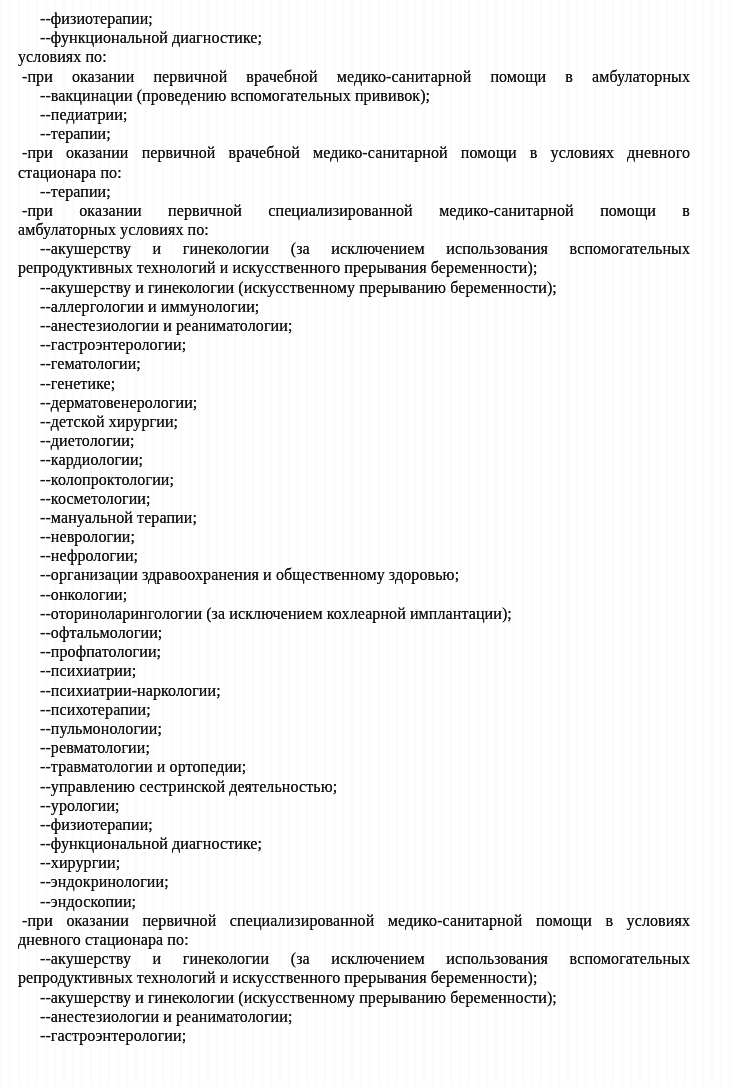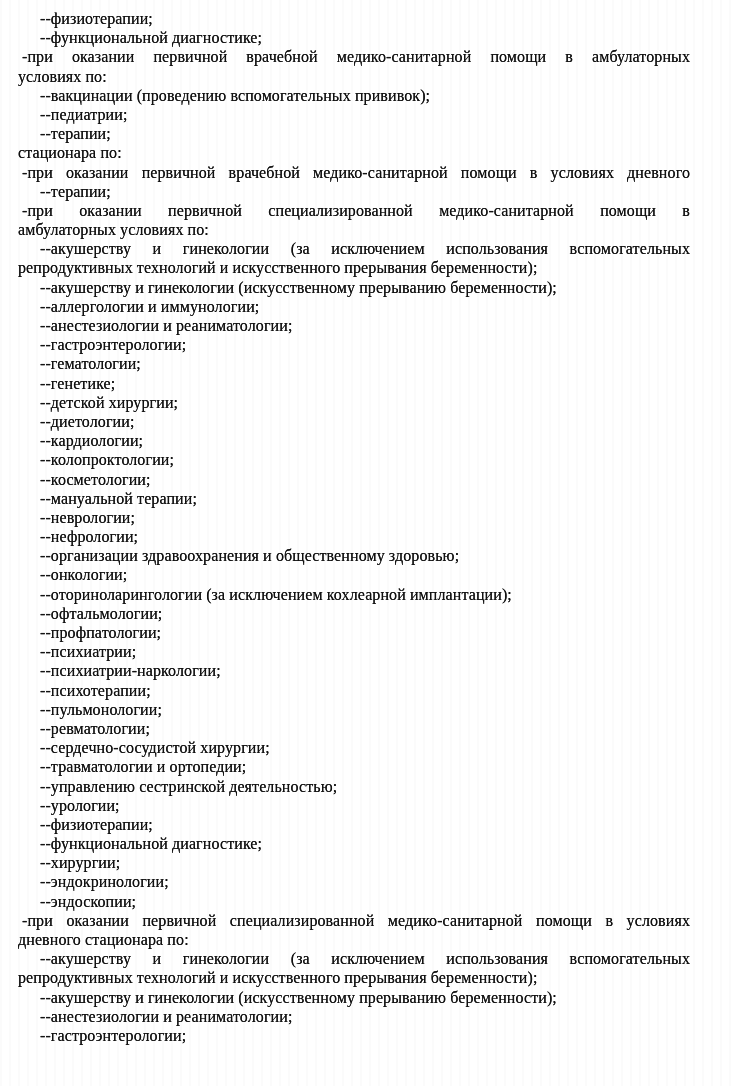--- a/index.html
+++ b/index.html
@@ -56,57 +56,57 @@
     text-align-last: justify;
   }
 </style>
 </head>
 <body>
 
 <div class="page">
   <div class="doc-content">
       <div class="line item first">--физиотерапии;</div>
       <div class="line item first">--функциональной диагностике;</div>
+      <div class="line section cont">условиях по:</div>
       <div class="line section first justify">-при оказании первичной врачебной медико-санитарной помощи в амбулаторных</div>
-      <div class="line section cont">условиях по:</div>
       <div class="line item first">--вакцинации (проведению вспомогательных прививок);</div>
       <div class="line item first">--педиатрии;</div>
       <div class="line item first">--терапии;</div>
+      <div class="line section first justify">-при оказании первичной врачебной медико-санитарной помощи в условиях дневного</div>
       <div class="line section cont">стационара по:</div>
-      <div class="line section first justify">-при оказании первичной врачебной медико-санитарной помощи в условиях дневного</div>
       <div class="line item first">--терапии;</div>
       <div class="line section first justify">-при оказании первичной специализированной медико-санитарной помощи в</div>
       <div class="line section cont">амбулаторных условиях по:</div>
       <div class="line item first justify">--акушерству и гинекологии (за исключением использования вспомогательных</div>
       <div class="line item cont">репродуктивных технологий и искусственного прерывания беременности);</div>
       <div class="line item first">--акушерству и гинекологии (искусственному прерыванию беременности);</div>
       <div class="line item first">--аллергологии и иммунологии;</div>
       <div class="line item first">--анестезиологии и реаниматологии;</div>
       <div class="line item first">--гастроэнтерологии;</div>
       <div class="line item first">--гематологии;</div>
       <div class="line item first">--генетике;</div>
+      <div class="line item first">--дерматовенерологии;</div>
       <div class="line item first">--детской хирургии;</div>
       <div class="line item first">--диетологии;</div>
       <div class="line item first">--кардиологии;</div>
       <div class="line item first">--колопроктологии;</div>
       <div class="line item first">--косметологии;</div>
       <div class="line item first">--мануальной терапии;</div>
       <div class="line item first">--неврологии;</div>
       <div class="line item first">--нефрологии;</div>
       <div class="line item first">--организации здравоохранения и общественному здоровью;</div>
       <div class="line item first">--онкологии;</div>
       <div class="line item first">--оториноларингологии (за исключением кохлеарной имплантации);</div>
       <div class="line item first">--офтальмологии;</div>
       <div class="line item first">--профпатологии;</div>
       <div class="line item first">--психиатрии;</div>
       <div class="line item first">--психиатрии-наркологии;</div>
       <div class="line item first">--психотерапии;</div>
       <div class="line item first">--пульмонологии;</div>
       <div class="line item first">--ревматологии;</div>
-      <div class="line item first">--сердечно-сосудистой хирургии;</div>
       <div class="line item first">--травматологии и ортопедии;</div>
       <div class="line item first">--управлению сестринской деятельностью;</div>
       <div class="line item first">--урологии;</div>
       <div class="line item first">--физиотерапии;</div>
       <div class="line item first">--функциональной диагностике;</div>
       <div class="line item first">--хирургии;</div>
       <div class="line item first">--эндокринологии;</div>
       <div class="line item first">--эндоскопии;</div>
       <div class="line section first justify">-при оказании первичной специализированной медико-санитарной помощи в условиях</div>
       <div class="line section cont">дневного стационара по:</div>

